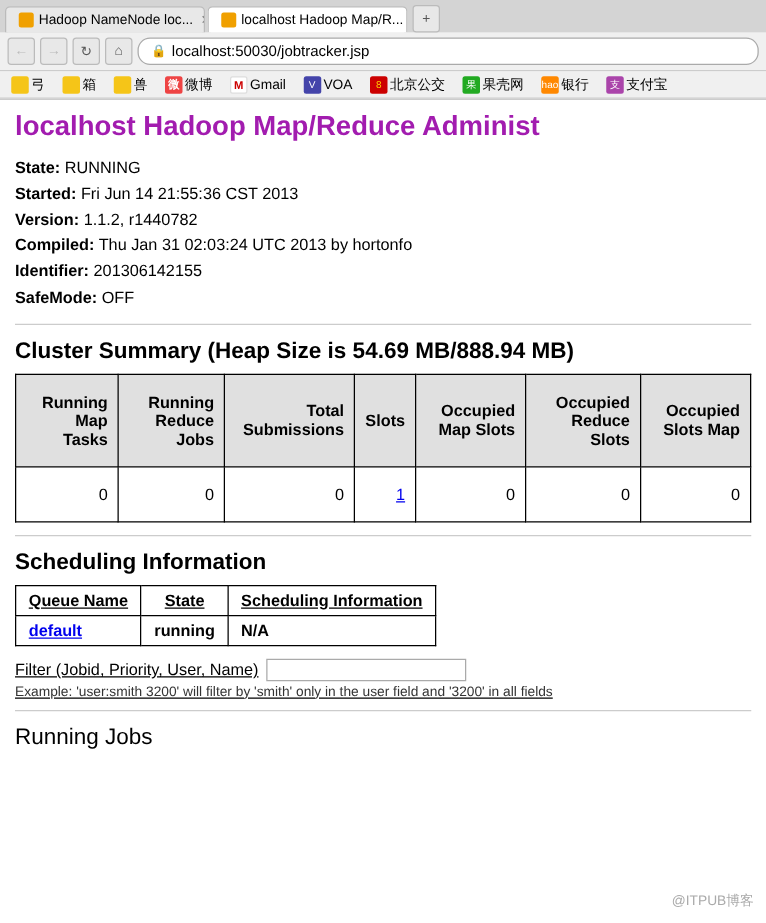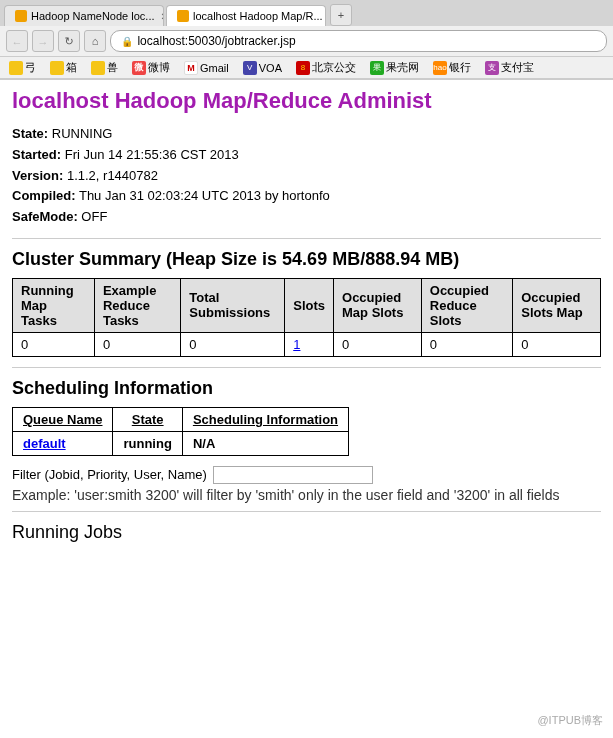--- a/index.html
+++ b/index.html
@@ -162,22 +162,22 @@
     }
 
     
     .data-table {
       border-collapse: collapse;
       font-size: 13px;
       margin-bottom: 10px;
     }
     .data-table th, .data-table td {
       border: 1px solid #000;
-      padding: 4px 8px;
-      text-align: left;
+      padding: 14px 8px;
+      text-align: right;
       vertical-align: middle;
     }
     .data-table th {
       background: #e0e0e0;
       font-weight: bold;
     }
     .data-table a {
       color: #00e;
       text-decoration: underline;
     }
@@ -201,35 +201,36 @@
     }
     .sched-table a {
       color: #00e;
       text-decoration: underline;
     }
 
     
     .filter-section {
       margin: 6px 0;
       font-size: 13px;
+      text-decoration: underline;
     }
     .filter-row {
       display: flex;
       align-items: center;
       gap: 6px;
       margin-bottom: 3px;
     }
     .filter-input {
       border: 1px solid #aaa;
       padding: 1px 4px;
       font-size: 12px;
       width: 160px;
     }
     .filter-example {
-      font-size: 14px;
+      font-size: 11px;
       color: #333;
     }
 
     
     .running-jobs-title {
       font-size: 18px;
       font-weight: normal;
       margin-top: 10px;
     }
 
@@ -330,34 +331,38 @@
     </div>
     <div class="info-row">
       <span class="info-label">Version:</span>
       <span>1.1.2, r1440782</span>
     </div>
     <div class="info-row">
       <span class="info-label">Compiled:</span>
       <span>Thu Jan 31 02:03:24 UTC 2013 by hortonfo</span>
     </div>
     <div class="info-row">
+      <span class="info-label">Identifier:</span>
+      <span>201306142155</span>
+    </div>
+    <div class="info-row">
       <span class="info-label">SafeMode:</span>
       <span>OFF</span>
     </div>
   </div>
 
   <hr class="divider">
 
   <div class="section-title">Cluster Summary (Heap Size is 54.69 MB/888.94 MB)</div>
 
   <table class="data-table">
     <thead>
       <tr>
         <th>Running Map Tasks</th>
-        <th>Example Reduce Tasks</th>
+        <th>Running Reduce Jobs</th>
         <th>Total Submissions</th>
         <th>Slots</th>
         <th>Occupied Map Slots</th>
         <th>Occupied Reduce Slots</th>
         <th>Occupied Slots Map</th>
       </tr>
     </thead>
     <tbody>
       <tr>
         <td>0</td>

